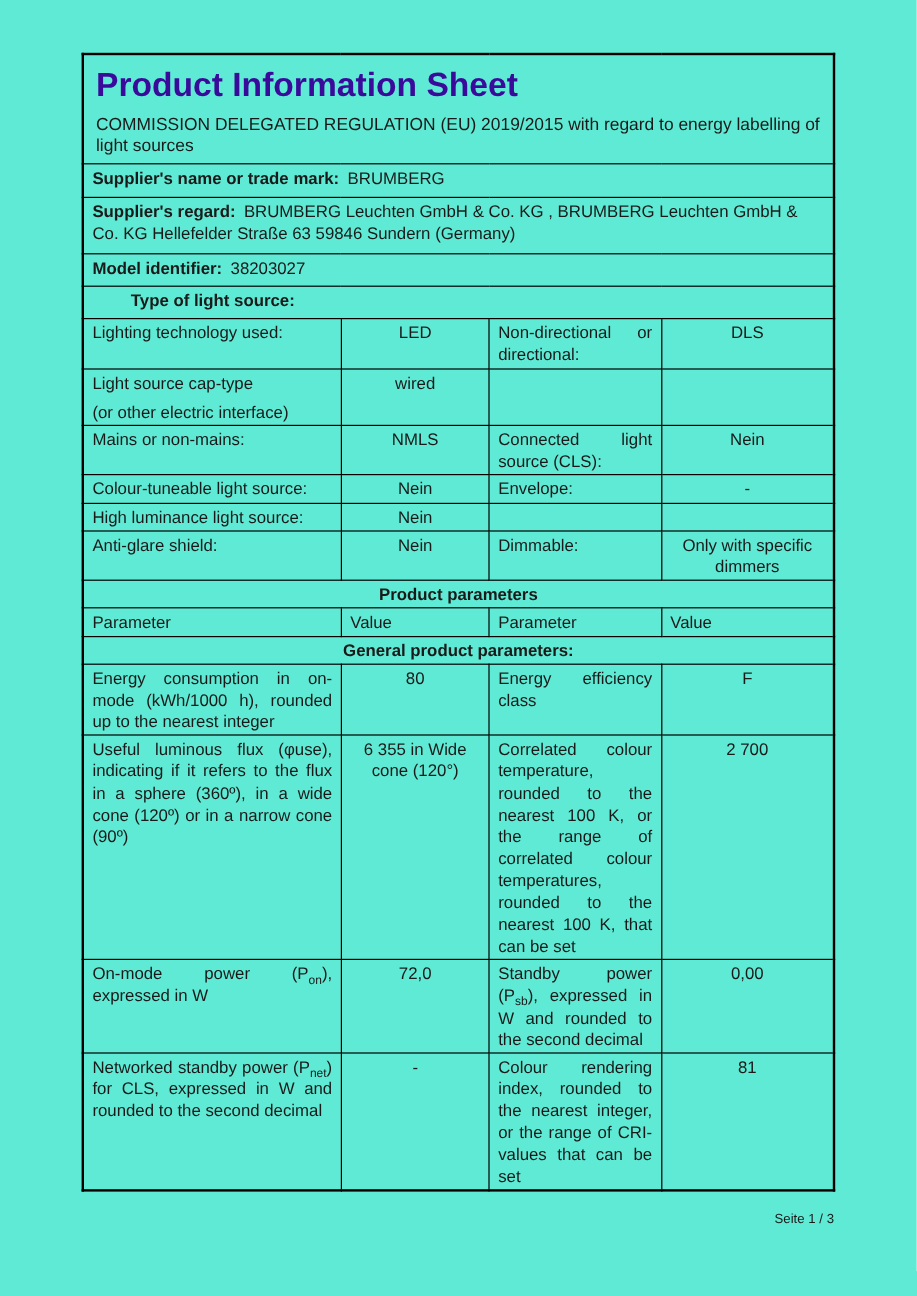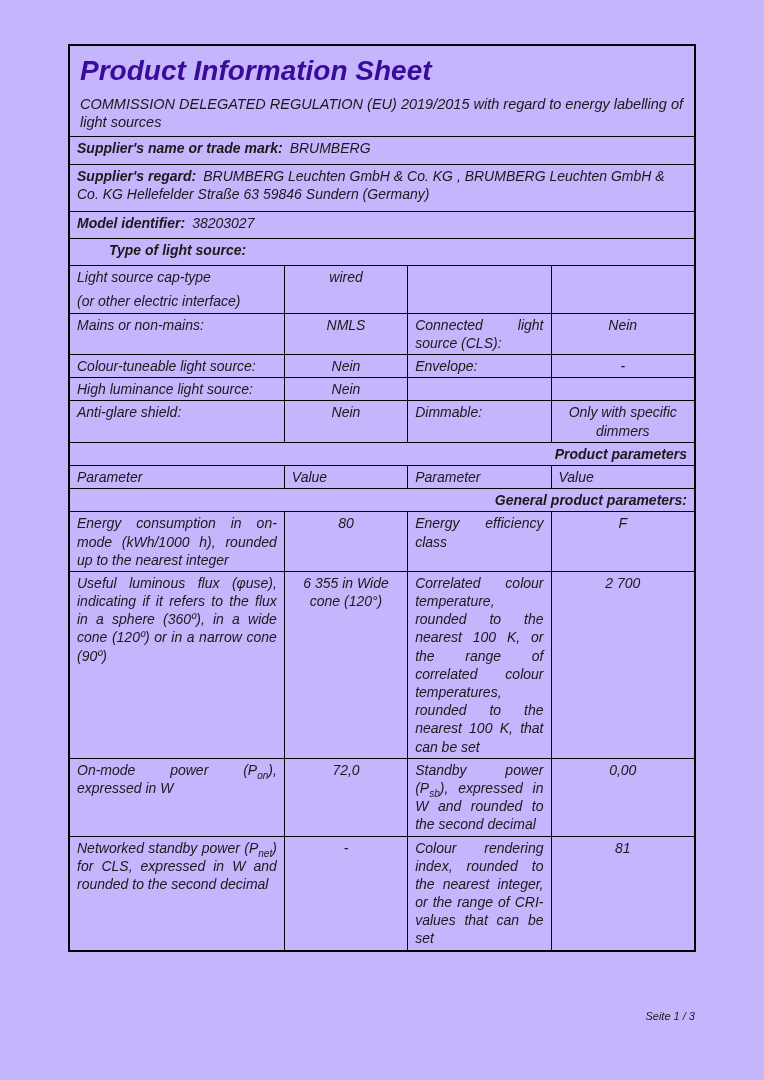--- a/index.html
+++ b/index.html
@@ -1,24 +1,23 @@
 <!DOCTYPE html>
 <html><head>
 <meta charset="utf-8">
 <style>
   html, body { margin: 0; padding: 0; background: #ffffff; }
   .page {
     position: relative;
     width: 764px;
     height: 1080px;
-    background: #c4b5fd;
+    background: #5eead4;
     font-family: "Liberation Sans", sans-serif;
     color: #1a1a1a;
     overflow: hidden;
-    font-style: italic;
   }
   table.sheet {
     position: absolute;
     left: 68px;
     top: 44px;
     width: 628px;
     border-collapse: collapse;
     border: 2px solid #000;
     table-layout: fixed;
   }
@@ -35,21 +34,21 @@
     font-size: 28px;
     font-weight: bold;
     line-height: 1.2;
     color: #3A0A9B;
     margin: 0 0 7px 0;
   }
   .doc-subtitle { font-size: 14.5px; line-height: 1.3; }
   .lbl { font-weight: bold; }
   .lbl-val { margin-left: 7px; }
   .section-head { font-weight: bold; padding-left: 39px; }
-  .center-head { font-weight: bold; text-align: right; }
+  .center-head { font-weight: bold; text-align: center; }
   .just { text-align: justify; }
   .val { text-align: center; }
   .label-line2:empty { display: none; }
   .label-line2 { margin-top: 6px; }
   sub { font-size: 10px; line-height: 0; }
   .footer {
     position: absolute;
     right: 69px;
     bottom: 58px;
     font-size: 11px;
@@ -91,20 +90,28 @@
       <tr style="height:27px;padding-left:16px;">
         <td colspan="4">
           <span class="lbl">Model identifier:</span><span class="lbl-val">38203027</span>
         </td>
       </tr>
 
       <tr style="height:27px;">
         <td colspan="4" class="section-head">Type of light source:</td>
       </tr>
 
+      <tr style="height:39px;">
+        <td class="just">
+            <div>Lighting technology used:</div>
+          </td>
+        <td class="val">LED</td>
+        <td class="just">Non-directional or directional:</td>
+        <td class="val">DLS</td>
+      </tr>
       <tr style="height:44px;">
         <td class="just">
             <div>Light source cap-type</div>
             <div class="label-line2">(or other electric interface)</div>
           </td>
         <td class="val">wired</td>
         <td class="just"></td>
         <td class="val"></td>
       </tr>
       <tr style="height:39px;">

